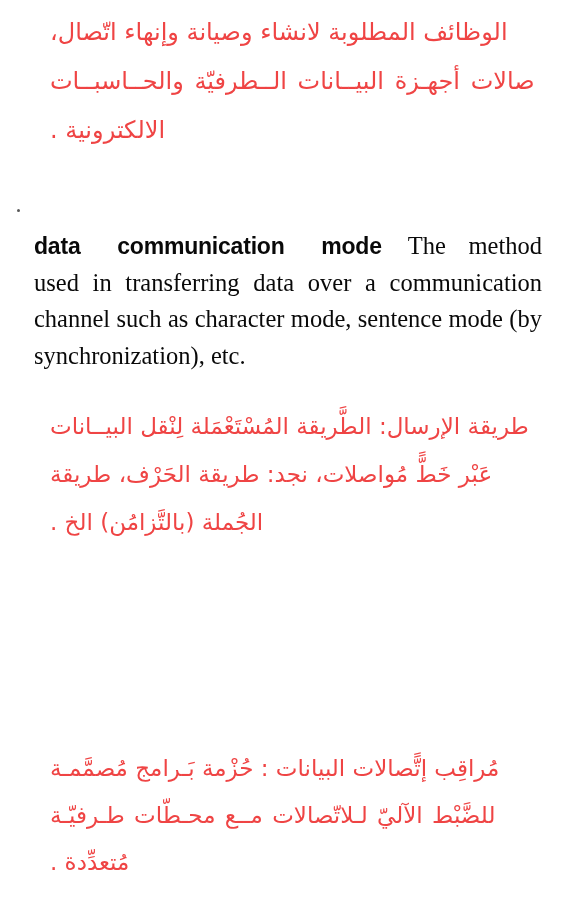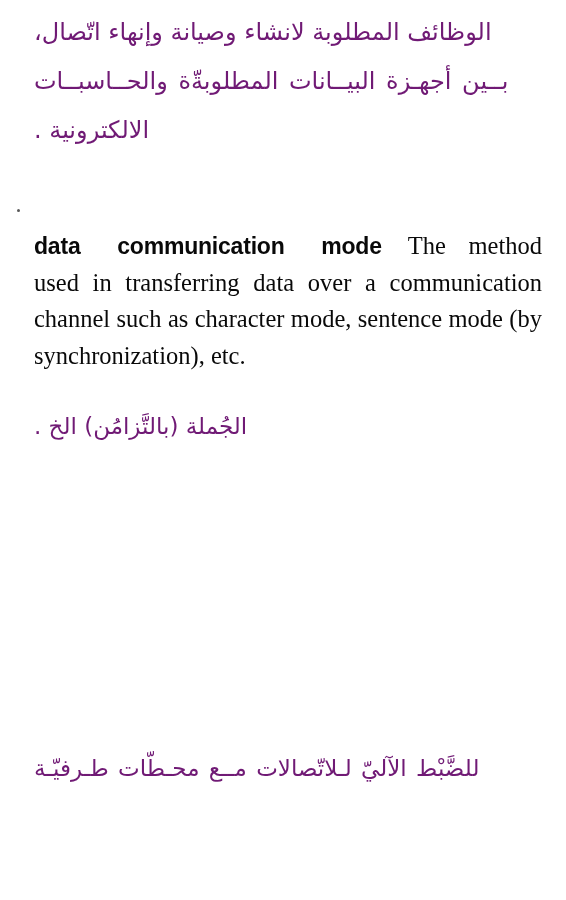--- a/index.html
+++ b/index.html
@@ -35,21 +35,22 @@
     text-align-last: left;
     unicode-bidi: isolate;
     font-family: "DejaVu Sans", "Liberation Sans", sans-serif;
     color: #080808;
   }
   .ar-line {
     direction: rtl;
     unicode-bidi: isolate;
     white-space: nowrap;
     font-family: "DejaVu Sans", "Liberation Sans", sans-serif;
-    color: #701a75;
+    color: #ef4444;
+    margin-left: 16px;
   }
 
   
   #arabic-top { position: absolute; left: 34px; top: 8px; width: 508px; }
   #arabic-top .ar-line {
     font-size: 24px;
     line-height: 49px;
     letter-spacing: 0.2px;
   }
   #arabic-top .l1 { text-align: center; }
@@ -119,30 +120,34 @@
 </style>
 </head>
 <body>
 
 <div class="page">
 
   <div class="speck"></div>
 
   <div class="ar-block" id="arabic-top">
     <div class="ar-line l1">الوظائف المطلوبة لانشاء وصيانة وإنهاء اتّصال،</div>
-    <div class="ar-line l3">بــين أجهـزة البيــانات المطلوبةّة والحــاسبــات</div>
+    <div class="ar-line l3">صالات أجهـزة البيــانات الــطرفيّة والحــاسبــات</div>
     <div class="ar-line l4">الالكترونية .</div>
   </div>
 
   <div class="en-entry" id="entry-one">
     <span class="headword">data communication mode</span><span class="gap-lg"></span><span class="definition">The method used in transferring data over a communication channel such as character mode, sentence mode (by synchronization), etc.</span>
   </div>
 
   <div class="ar-block" id="arabic-one">
+    <div class="ar-line l1">طريقة الإرسال: الطَّريقة المُسْتَعْمَلة لِنْقل البيــانات</div>
+    <div class="ar-line l2">عَبْر خَطًّ مُواصلات، نجد: طريقة الحَرْف، طريقة</div>
     <div class="ar-line l3">الجُملة (بالتَّزامُن) الخ .</div>
   </div>
 
 
   <div class="ar-block" id="arabic-two">
+    <div class="ar-line l1">مُراقِب إتًّصالات البيانات : حُزْمة بَـرامج مُصمَّمـة</div>
     <div class="ar-line l2">للضَّبْط الآليّ لـلاتّصالات مــع محـطّات طـرفيّـة</div>
+    <div class="ar-line l3">مُتعدِّدة .</div>
   </div>
 
 </div>
 
 </body></html>

